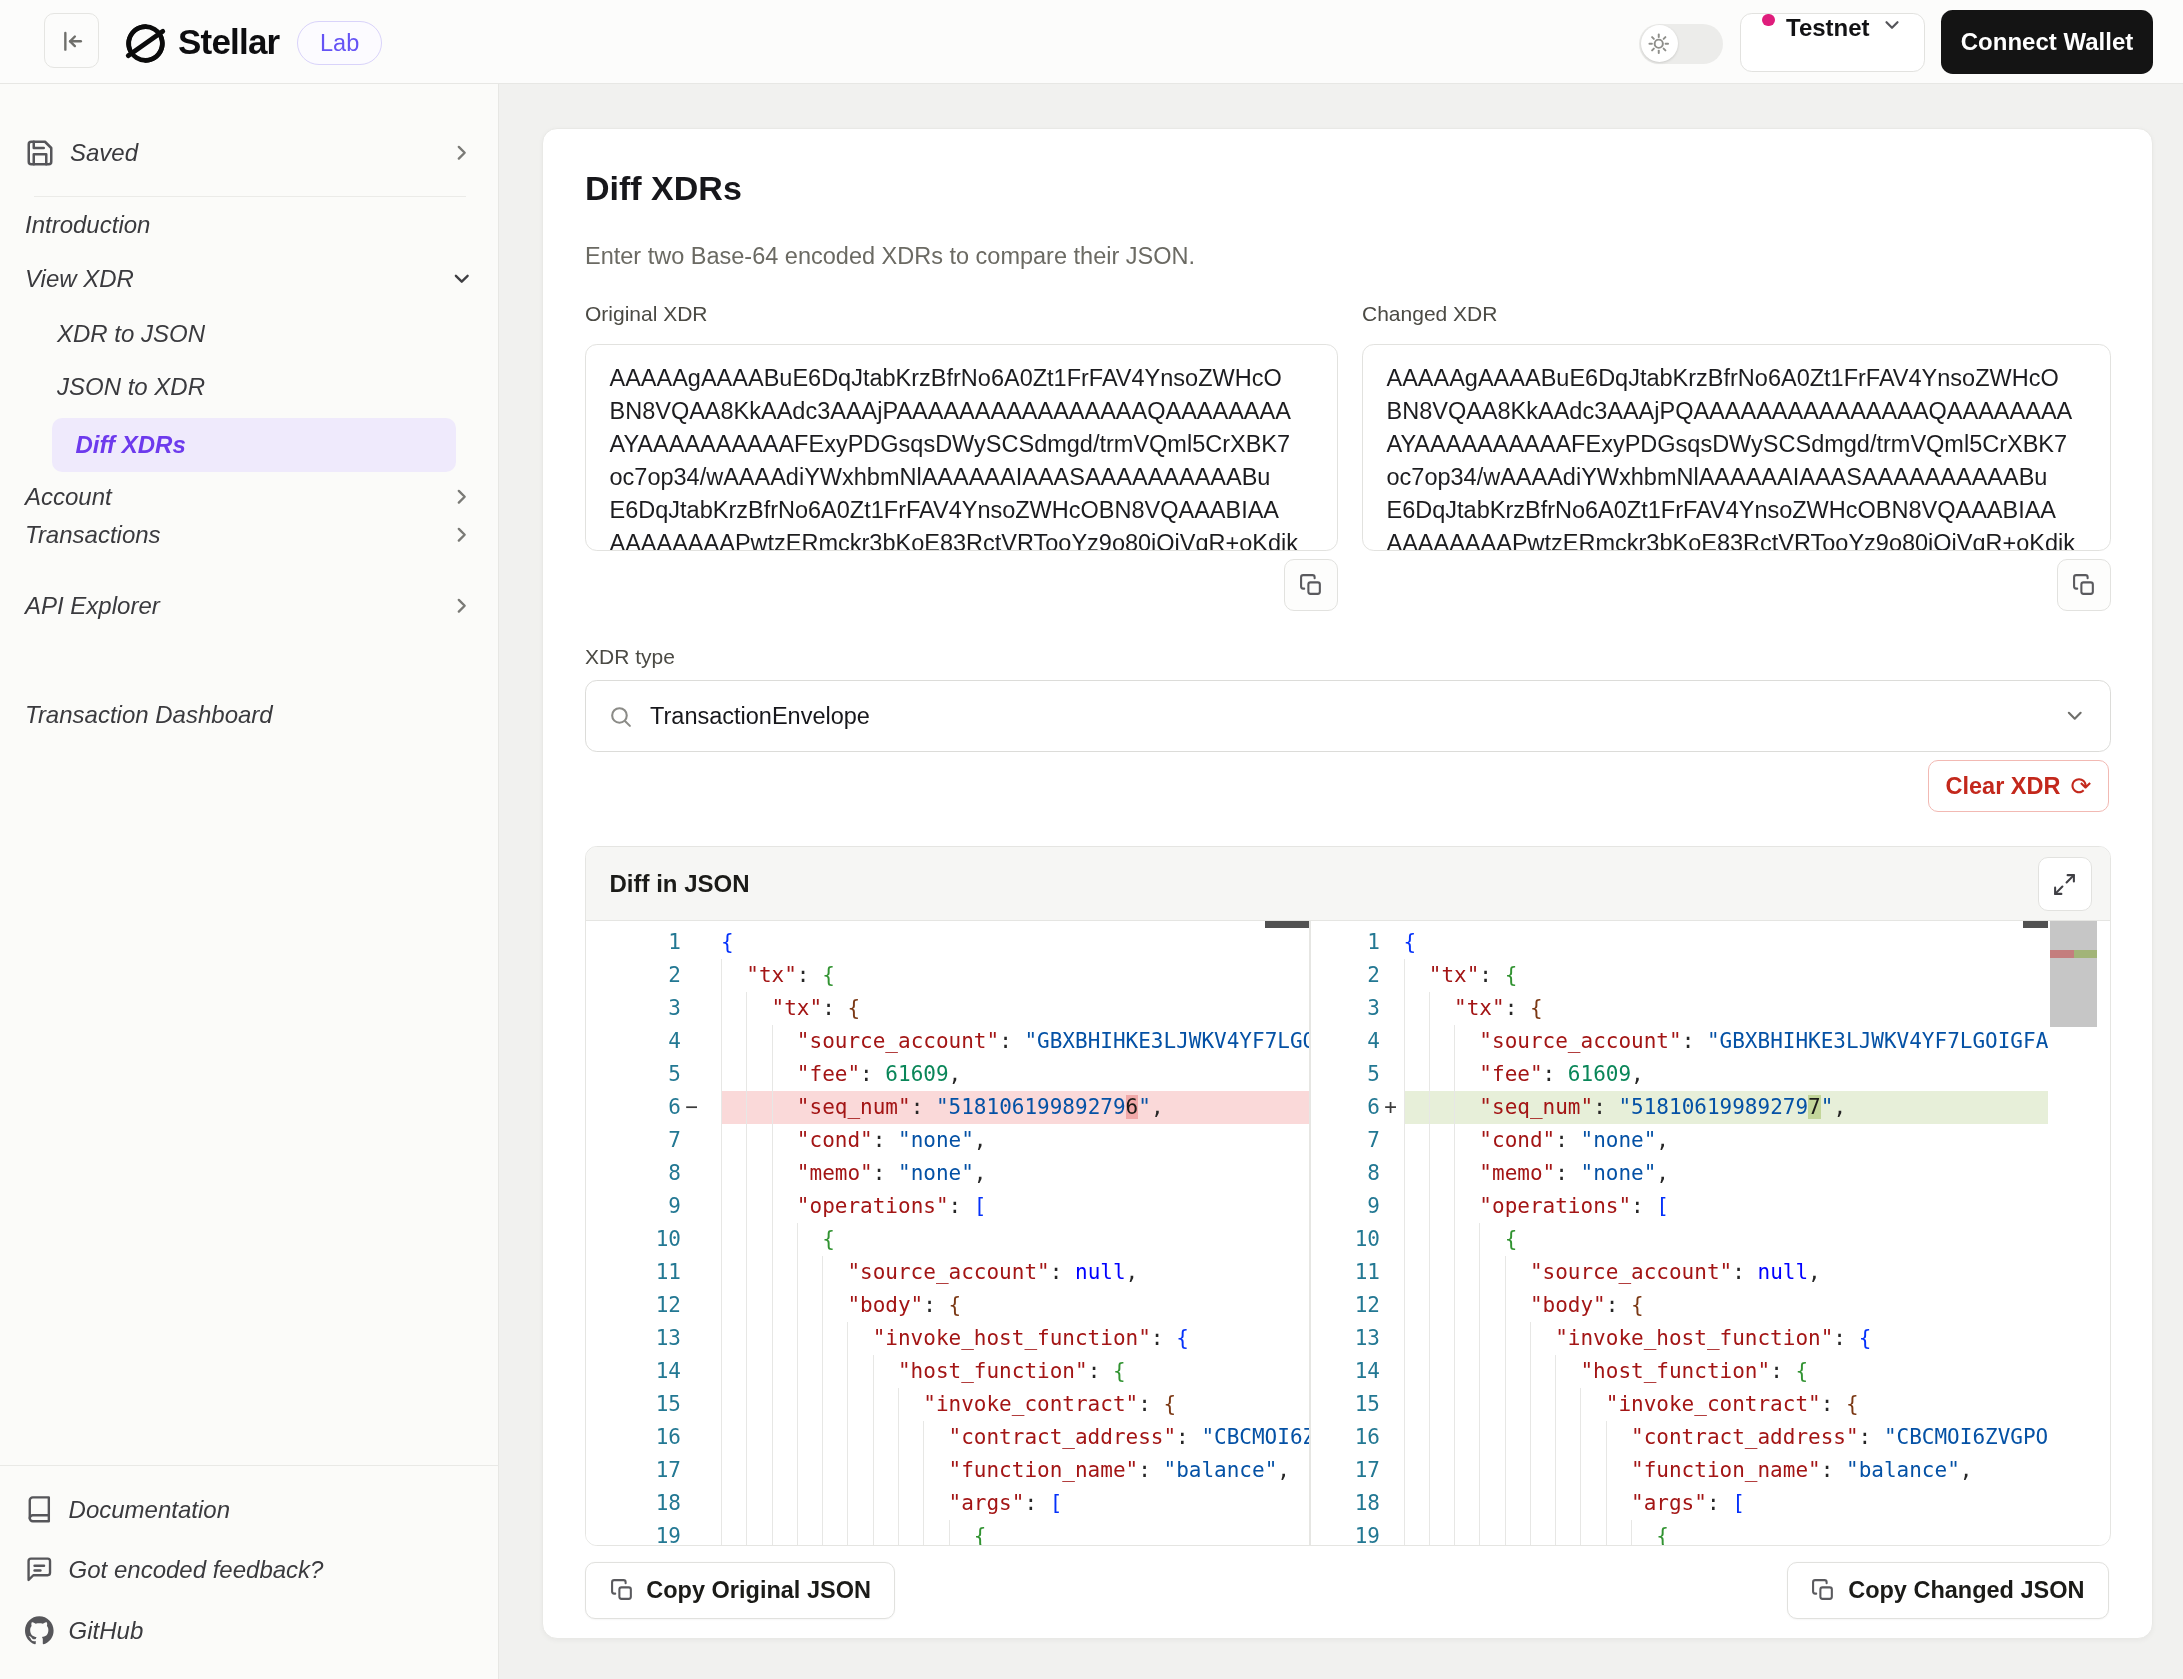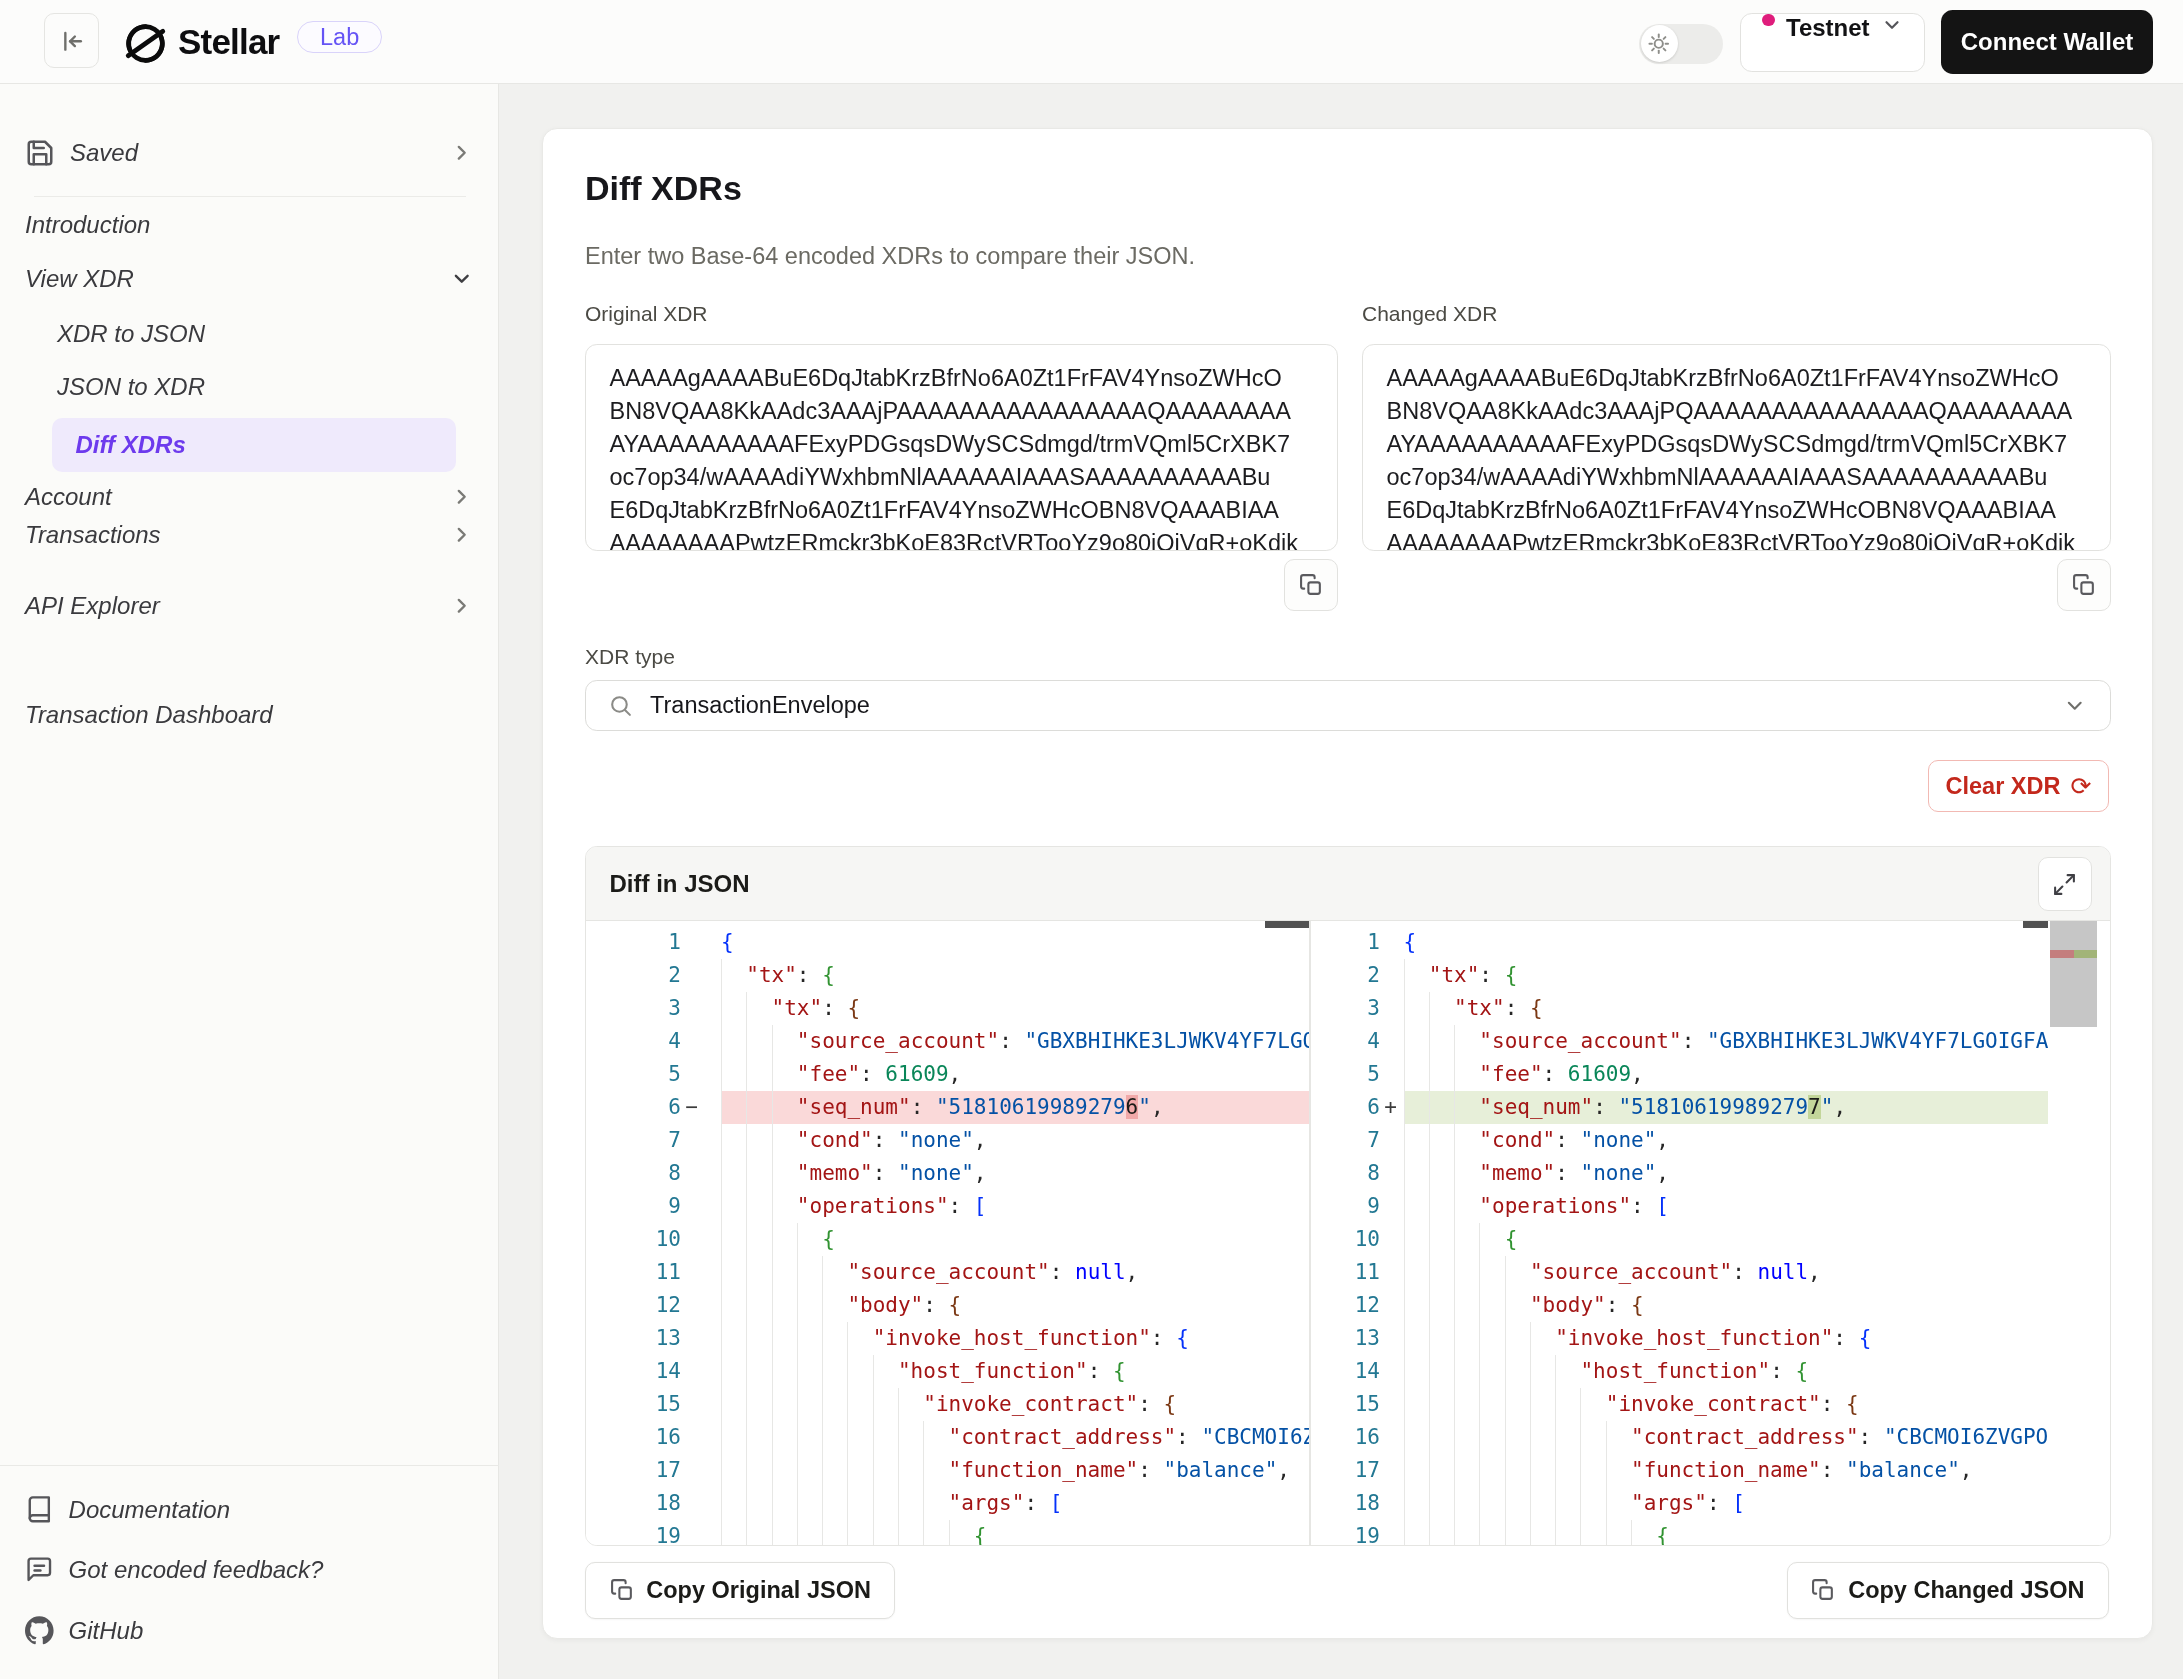--- a/index.html
+++ b/index.html
@@ -11,21 +11,21 @@
 
   
   .header { position:absolute; left:0; top:0; width:2183px; height:84px;
     background:#fcfcfb; border-bottom:1.7px solid #e7e7e4; z-index:20; }
   .collapse-btn { position:absolute; left:44px; top:13.4px; width:55px; height:55px;
     border:1.7px solid #e5e5e2; border-radius:10px; background:#fcfcfb;
     display:flex; align-items:center; justify-content:center; cursor:pointer; }
   .logo-glyph { position:absolute; left:121px; top:18.5px; }
   .brand-text { position:absolute; left:178px; top:22px; font-size:35px; font-weight:600;
     letter-spacing:-0.8px; color:#0e0e10; }
-  .lab-badge { position:absolute; left:297px; top:21px; height:32px; padding:0 22px;
+  .lab-badge { position:absolute; left:297px; top:21px; height:44px; padding:0 22px;
     border:1.7px solid #d9d3fa; border-radius:23.5px; background:#fcfbff;
     color:#6553f5; font-size:23.5px; display:flex; align-items:center; }
   .theme-toggle { position:absolute; left:1639px; top:23.5px; width:84px; height:40px;
     background:#ececea; border-radius:22px; cursor:pointer; }
   .theme-knob { position:absolute; left:1.7px; top:1.7px; width:37px; height:37px;
     background:#fff; border-radius:50%; box-shadow:0 0.8px 2.5px rgba(0,0,0,.15);
     display:flex; align-items:center; justify-content:center; }
   .network-btn { position:absolute; left:1740px; top:12.6px; width:185px; height:59px;
     background:#fff; border:1.7px solid #e2e2df; border-radius:11.8px;
     display:flex; align-items:flex-start; justify-content:center; gap:11px; cursor:pointer; }
@@ -62,21 +62,21 @@
   .page-subtitle { position:absolute; left:42px; top:114px; font-size:23.5px; color:#6b6a63; }
   .col-label { position:absolute; top:173px; font-size:21px; color:#4b4a44; }
   .xdr-box { position:absolute; top:215px; height:207px; background:#fff;
     border:1.7px solid #e2e2df; border-radius:11.8px; padding:17px 23.5px;
     overflow:hidden; cursor:text; }
   .xdr-box .xline { font-size:23.5px; line-height:33px; color:#1c1c1f; white-space:nowrap; }
   .mini-btn { position:absolute; top:430px; width:54px; height:52px; background:#fdfdfc;
     border:1.7px solid #e2e2df; border-radius:10px; display:flex; align-items:center;
     justify-content:center; cursor:pointer; }
   .xdr-type-label { position:absolute; left:42px; top:516px; font-size:21px; color:#4b4a44; }
-  .select { position:absolute; left:42px; top:551px; width:1526px; height:51px;
+  .select { position:absolute; left:42px; top:551px; width:1526px; height:72px;
     background:#fff; border:1.7px solid #dcdcd9; border-radius:11.8px;
     display:flex; align-items:center; cursor:pointer; }
   .select .sel-text { font-size:23.5px; color:#17171b; margin-left:17px; }
   .select .sel-chev { margin-left:auto; margin-right:23.5px; display:flex; }
   .select .search { margin-left:22px; display:flex; }
   .clear-btn { position:absolute; right:43px; top:631px; width:181px; height:52px;
     background:#fff; border:1.7px solid #f2b9b3; border-radius:10px;
     display:flex; align-items:center; justify-content:center; gap:10px;
     color:#c3281c; font-size:23.5px; font-weight:700; cursor:pointer; }
   .clear-btn .spin { font-family:"DejaVu Sans",sans-serif; font-size:25px; font-weight:400; }

